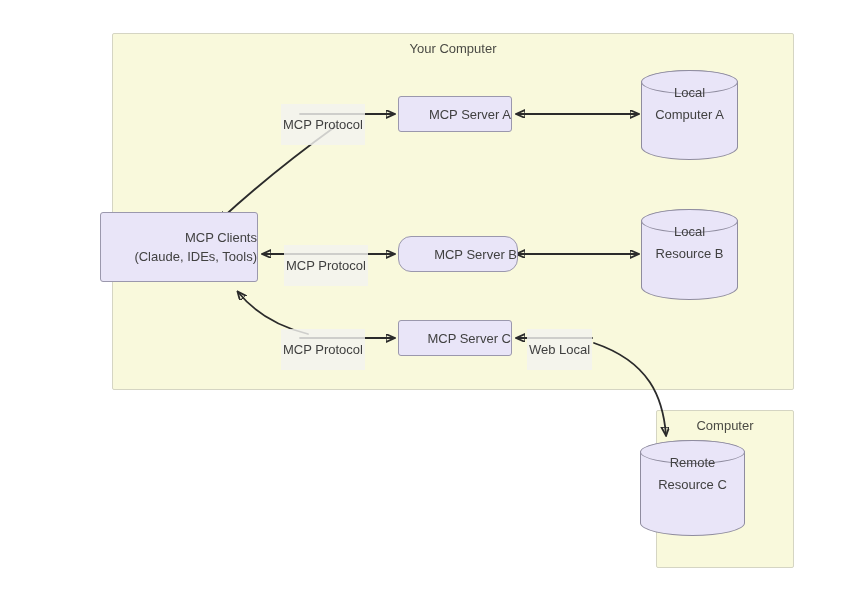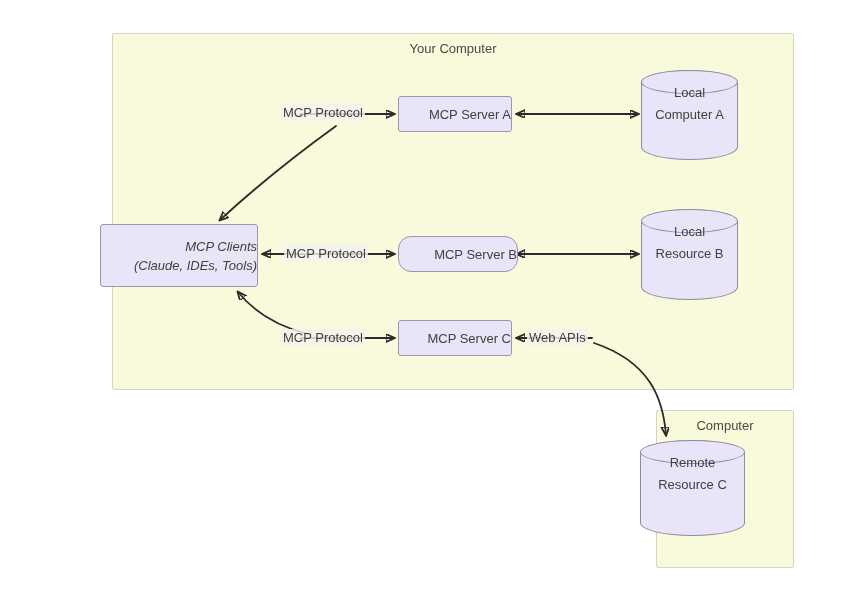--- a/index.html
+++ b/index.html
@@ -51,21 +51,21 @@
     box-sizing: border-box;
     display: flex;
     flex-direction: column;
     align-items: flex-end;
     justify-content: center;
     font-size: 13px;
     line-height: 19px;
     color: #414141;
     text-align: center;
   }
-  #node-mcp-clients  { left: 100px; top: 224px; width: 158px; height: 63px; font-style: italic; }
+  #node-mcp-clients  { left: 100px; top: 212px; width: 158px; height: 70px; }
   #node-mcp-server-a { left: 398px; top:  96px; width: 114px; height: 36px; }
   #node-mcp-server-b { left: 398px; top: 236px; width: 120px; height: 36px; border-radius: 13px; }
   #node-mcp-server-c { left: 398px; top: 320px; width: 114px; height: 36px; }
 
   
   .cylinder { position: absolute; }
   .cyl-body {
     position: absolute; left: 0; top: 0; right: 0; bottom: 0;
     background: #e9e5f8;
     border: 1.5px solid #8f8c9f;
@@ -94,21 +94,21 @@
   #cyl-resource-b { left: 641px; top: 209px; width: 97px; height: 91px; }
   #cyl-resource-c { left: 640px; top: 440px; width: 105px; height: 96px; }
 
   
   .edge-label {
     position: absolute;
     font-size: 13px;
     line-height: 17px;
     color: #3f3f3f;
     background: rgba(243,243,239,0.82);
-    padding: 0 2px;
+    padding: 12px 2px;
     white-space: nowrap;
   }
   #label-protocol-a { left: 281px; top: 104px; }
   #label-protocol-b { left: 284px; top: 245px; }
   #label-protocol-c { left: 281px; top: 329px; }
   #label-web-apis   { left: 527px; top: 329px; }
 </style>
 </head>
 <body>
 
@@ -188,15 +188,15 @@
     <div class="cyl-top"></div>
     <div class="cyl-text">
       <span>Remote</span>
       <span>Resource C</span>
     </div>
   </div>
 
   <div class="edge-label" id="label-protocol-a">MCP Protocol</div>
   <div class="edge-label" id="label-protocol-b">MCP Protocol</div>
   <div class="edge-label" id="label-protocol-c">MCP Protocol</div>
-  <div class="edge-label" id="label-web-apis">Web APIs</div>
+  <div class="edge-label" id="label-web-apis">Web Local</div>
 
 </div>
 
 </body></html>

